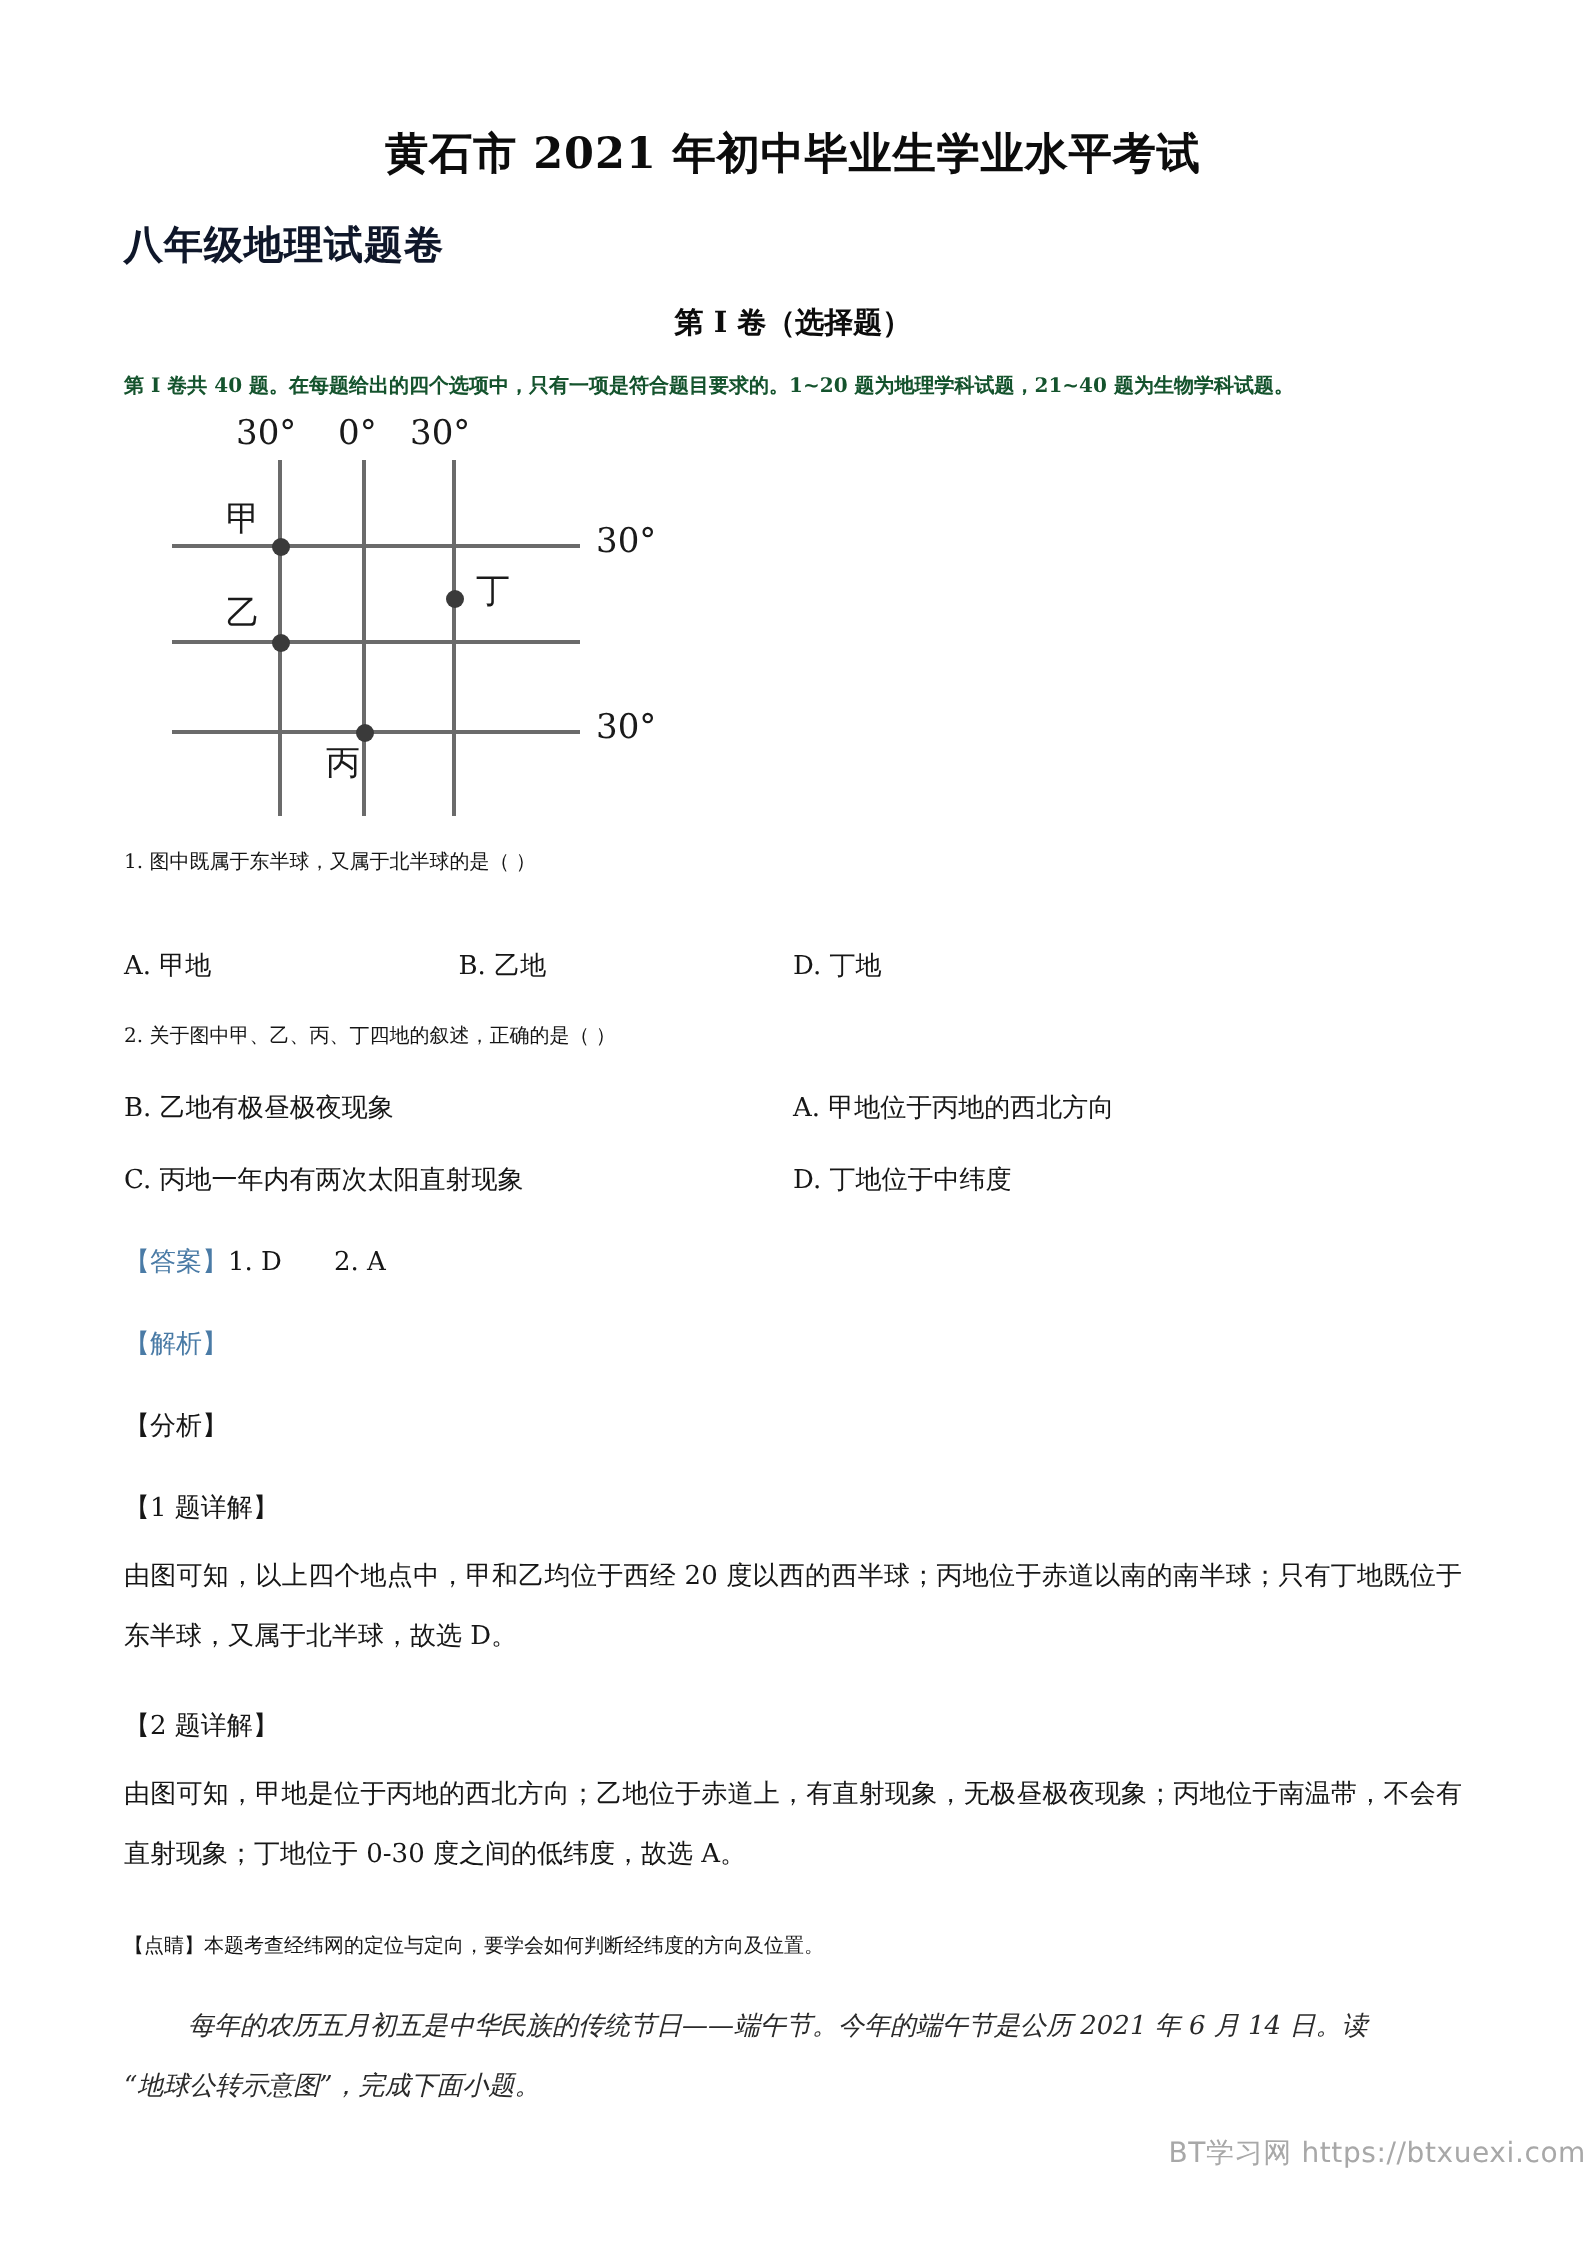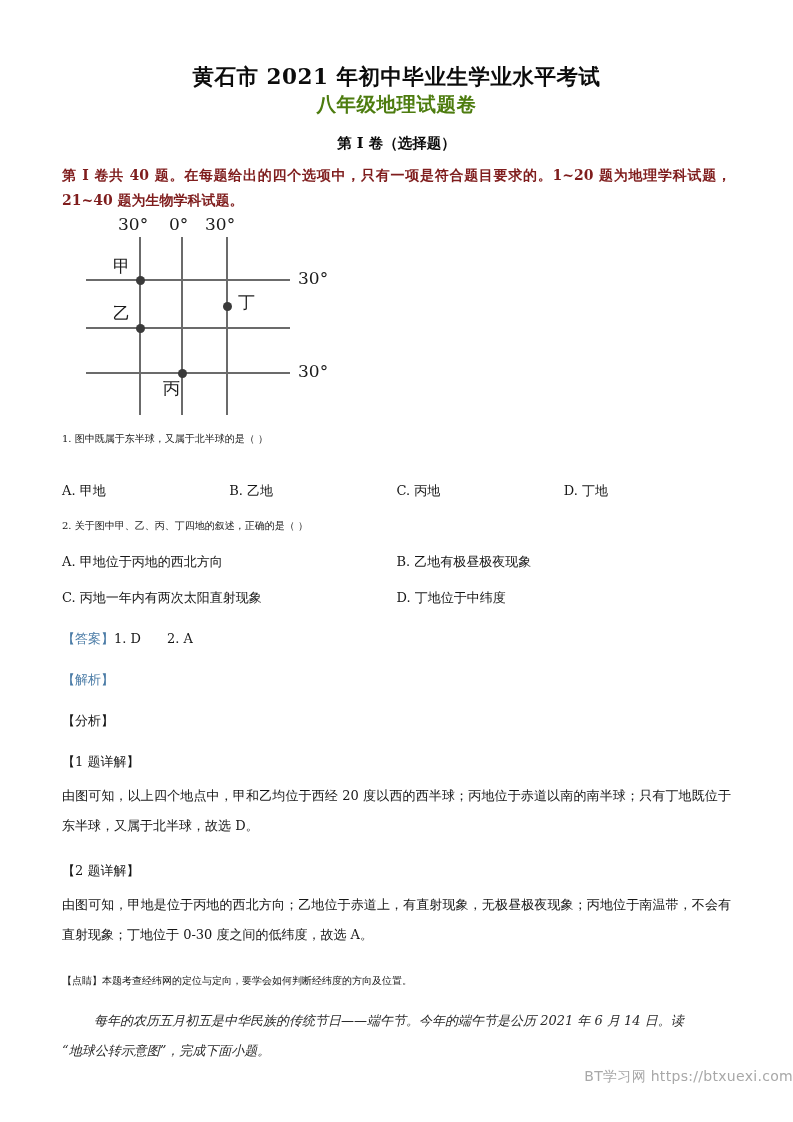--- a/index.html
+++ b/index.html
@@ -24,45 +24,45 @@
   .title-main {
     text-align: center;
     font-family: "DejaVu Serif", "Liberation Serif", serif;
     font-weight: bold;
     font-size: 21.5px;
     letter-spacing: 0.5px;
     padding-top: 62px;
     color: #0c0c0c;
   }
   .title-sub {
-    text-align: center;
     font-family: "DejaVu Serif", "Liberation Serif", serif;
     font-weight: bold;
     font-size: 19.5px;
     letter-spacing: 0.5px;
-    color: #4d7c0f;
+    margin-top: 18px;
+    color: #0f172a;
   }
   .title-section {
     text-align: center;
     font-family: "DejaVu Serif", "Liberation Serif", serif;
     font-weight: bold;
     font-size: 14.5px;
     margin-top: 16px;
     color: #0c0c0c;
   }
 
   
   .instruction {
     font-family: "DejaVu Serif", "Liberation Serif", serif;
     font-weight: bold;
-    font-size: 14px;
+    font-size: 10px;
     line-height: 25px;
     margin-top: 10px;
     text-align: justify;
-    color: #7f1d1d;
+    color: #14532d;
   }
 
   
   .lead-in {
     font-family: "DejaVu Serif", "Liberation Serif", serif;
     font-style: italic;
     font-size: 13px;
     line-height: 24px;
     margin-top: 12px;
     padding-left: 30px;
@@ -223,31 +223,30 @@
     </div>
   </div>
 
   <div class="q-stem">
     <span>1.</span>
     <span>图中既属于东半球，又属于北半球的是（    ）</span>
   </div>
   <div class="opt-row four">
     <div>A. 甲地</div>
     <div>B. 乙地</div>
-    <div>C. 丙地</div>
     <div>D. 丁地</div>
   </div>
 
   <div class="q-stem">
     <span>2.</span>
     <span>关于图中甲、乙、丙、丁四地的叙述，正确的是（    ）</span>
   </div>
   <div class="opt-row two">
+    <div>B. 乙地有极昼极夜现象</div>
     <div>A. 甲地位于丙地的西北方向</div>
-    <div>B. 乙地有极昼极夜现象</div>
   </div>
   <div class="opt-row two">
     <div>C. 丙地一年内有两次太阳直射现象</div>
     <div>D. 丁地位于中纬度</div>
   </div>
 
   <div class="ans-line">
     <span class="blue-tag">【答案】</span><span>1. D</span><span class="ans-gap"></span><span>2. A</span>
   </div>
 

